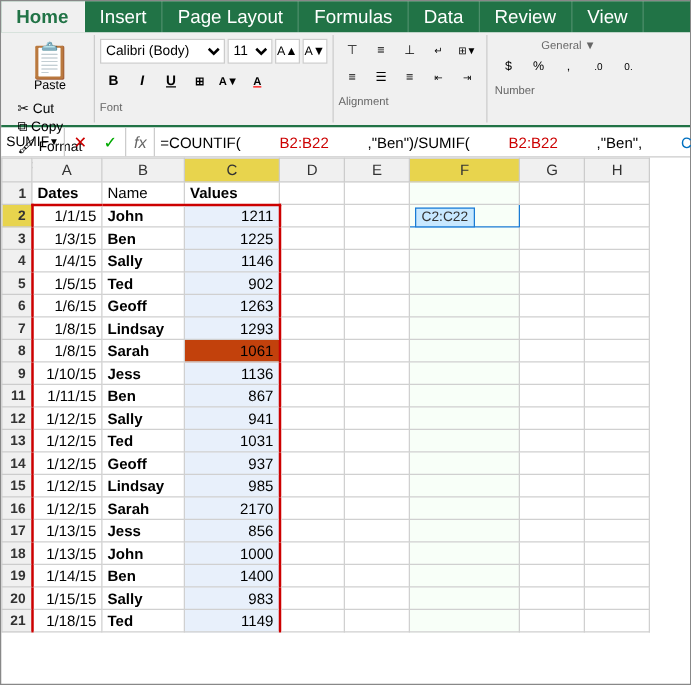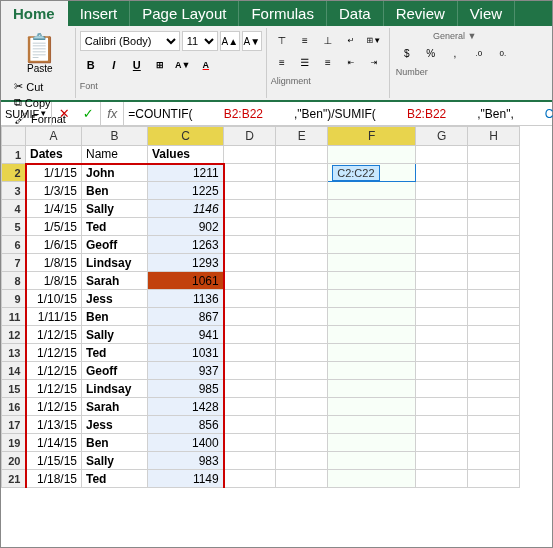--- a/index.html
+++ b/index.html
@@ -222,21 +222,21 @@
               <td style="min-width: 52px;"></td>
               <td style="min-width: 52px;"></td>
               <td style="min-width: 88px; background: rgb(248, 255, 248);"></td>
               <td style="min-width: 52px;"></td>
               <td style="min-width: 52px;"></td>
             </tr>
             <tr>
               <th class="row-header">4</th>
               <td class="date-col" style="border-left: 2px solid rgb(204, 0, 0);">1/4/15</td>
               <td class="name-col">Sally</td>
-              <td class="val-col" style="background: rgb(232, 240, 251); border-right: 2px solid rgb(204, 0, 0); font-style: italic;">1146</td>
+              <td class="val-col" style="background: rgb(232, 240, 251); border-right: 2px solid rgb(204, 0, 0);">1146</td>
               <td style="min-width: 52px;"></td>
               <td style="min-width: 52px;"></td>
               <td style="min-width: 88px; background: rgb(248, 255, 248);"></td>
               <td style="min-width: 52px;"></td>
               <td style="min-width: 52px;"></td>
             </tr>
             <tr>
               <th class="row-header">5</th>
               <td class="date-col" style="border-left: 2px solid rgb(204, 0, 0);">1/5/15</td>
               <td class="name-col">Ted</td>
@@ -343,32 +343,43 @@
               <td style="min-width: 52px;"></td>
               <td style="min-width: 52px;"></td>
               <td style="min-width: 88px; background: rgb(248, 255, 248);"></td>
               <td style="min-width: 52px;"></td>
               <td style="min-width: 52px;"></td>
             </tr>
             <tr>
               <th class="row-header">16</th>
               <td class="date-col" style="border-left: 2px solid rgb(204, 0, 0);">1/12/15</td>
               <td class="name-col">Sarah</td>
-              <td class="val-col" style="background: rgb(232, 240, 251); border-right: 2px solid rgb(204, 0, 0);">1428</td>
+              <td class="val-col" style="background: rgb(232, 240, 251); border-right: 2px solid rgb(204, 0, 0);">2170</td>
               <td style="min-width: 52px;"></td>
               <td style="min-width: 52px;"></td>
               <td style="min-width: 88px; background: rgb(248, 255, 248);"></td>
               <td style="min-width: 52px;"></td>
               <td style="min-width: 52px;"></td>
             </tr>
             <tr>
               <th class="row-header">17</th>
               <td class="date-col" style="border-left: 2px solid rgb(204, 0, 0);">1/13/15</td>
               <td class="name-col">Jess</td>
               <td class="val-col" style="background: rgb(232, 240, 251); border-right: 2px solid rgb(204, 0, 0);">856</td>
+              <td style="min-width: 52px;"></td>
+              <td style="min-width: 52px;"></td>
+              <td style="min-width: 88px; background: rgb(248, 255, 248);"></td>
+              <td style="min-width: 52px;"></td>
+              <td style="min-width: 52px;"></td>
+            </tr>
+            <tr>
+              <th class="row-header">18</th>
+              <td class="date-col" style="border-left: 2px solid rgb(204, 0, 0);">1/13/15</td>
+              <td class="name-col">John</td>
+              <td class="val-col" style="background: rgb(232, 240, 251); border-right: 2px solid rgb(204, 0, 0);">1000</td>
               <td style="min-width: 52px;"></td>
               <td style="min-width: 52px;"></td>
               <td style="min-width: 88px; background: rgb(248, 255, 248);"></td>
               <td style="min-width: 52px;"></td>
               <td style="min-width: 52px;"></td>
             </tr>
             <tr>
               <th class="row-header">19</th>
               <td class="date-col" style="border-left: 2px solid rgb(204, 0, 0);">1/14/15</td>
               <td class="name-col">Ben</td>

